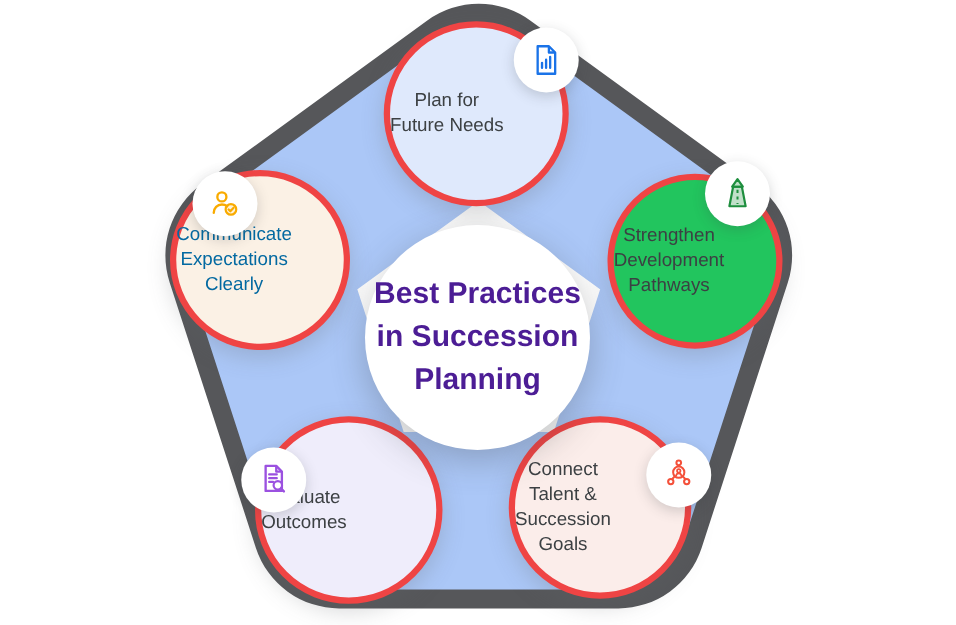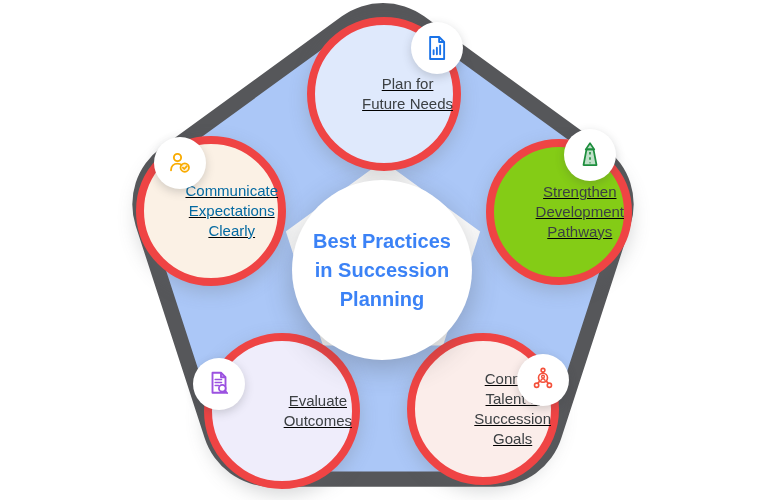--- a/index.html
+++ b/index.html
@@ -2,37 +2,36 @@
 <html><head>
 <meta charset="utf-8">
 <style>
   html,body{margin:0;padding:0;background:#ffffff;}
   .stage{
     position:relative;width:765px;height:500px;overflow:hidden;background:#ffffff;
     font-family:"Liberation Sans","DejaVu Sans",sans-serif;
   }
   .rings{position:absolute;left:0;top:0;z-index:0;}
   .node{
-    position:absolute;border-radius:50%;border:8px solid #ef4444;
-    display:flex;align-items:center;justify-content:flex-end;text-align:center;
+    position:absolute;border-radius:50%;border:5px solid #ef4444;
+    display:flex;align-items:center;justify-content:flex-start;text-align:center;
     box-shadow:0 6px 18px rgba(95,99,104,.25);
     z-index:2;
-    text-decoration:underline;
   }
   .node-label{
     white-space:pre-line;color:#3c4043;font-size:15px;line-height:1.32;font-weight:500;
   }
   .center-circle{
     position:absolute;left:292px;top:180px;width:180px;height:180px;border-radius:50%;
     background:#ffffff;display:flex;align-items:center;justify-content:center;text-align:center;
     box-shadow:0 8px 28px rgba(60,64,67,.30);
     z-index:3;
   }
   .center-title{
-    white-space:pre-line;color:#3b82f6;font-size:20px;font-weight:700;line-height:1.45;
+    white-space:pre-line;color:#4c1d95;font-size:24px;font-weight:700;line-height:1.45;
   }
   .badge{
     position:absolute;width:52px;height:52px;border-radius:50%;background:#ffffff;
     display:flex;align-items:center;justify-content:center;
     box-shadow:0 3px 10px rgba(60,64,67,.22);
     z-index:4;
   }
   .badge svg{display:block;}
   
   .n-top{left:307px;top:17px;width:138px;height:138px;}
@@ -53,21 +52,21 @@
 
   <svg class="rings" width="765" height="500" viewBox="0 0 765 500" aria-hidden="true">
     <polygon id="ring-shadow" fill="none" stroke-width="140" stroke-linejoin="round" points="383.0,73.0 563.7,204.3 494.7,416.7 271.3,416.7 202.3,204.3" stroke="#56575a"></polygon>
     <polygon id="ring-band" fill="none" stroke-width="126" stroke-linejoin="round" points="383.0,83.0 554.2,207.4 488.8,408.6 277.2,408.6 211.8,207.4" stroke="#abc7f7"></polygon>
   </svg>
 
   <div class="node n-top" style="background: rgb(223, 233, 252);">
     <div class="node-label" style="color: rgb(60, 64, 67);">Plan for
 Future Needs</div>
   </div>
-  <div class="node n-right" style="background: #84cc16;">
+  <div class="node n-right" style="background: #22c55e;">
     <div class="node-label" style="color: rgb(60, 64, 67);">Strengthen
 Development
 Pathways</div>
   </div>
   <div class="node n-bottom-left" style="background: rgb(239, 237, 251);">
     <div class="node-label" style="color: rgb(60, 64, 67);">Evaluate
 Outcomes</div>
   </div>
   <div class="node n-bottom-right" style="background: rgb(251, 237, 234);">
     <div class="node-label" style="color: rgb(60, 64, 67);">Connect

